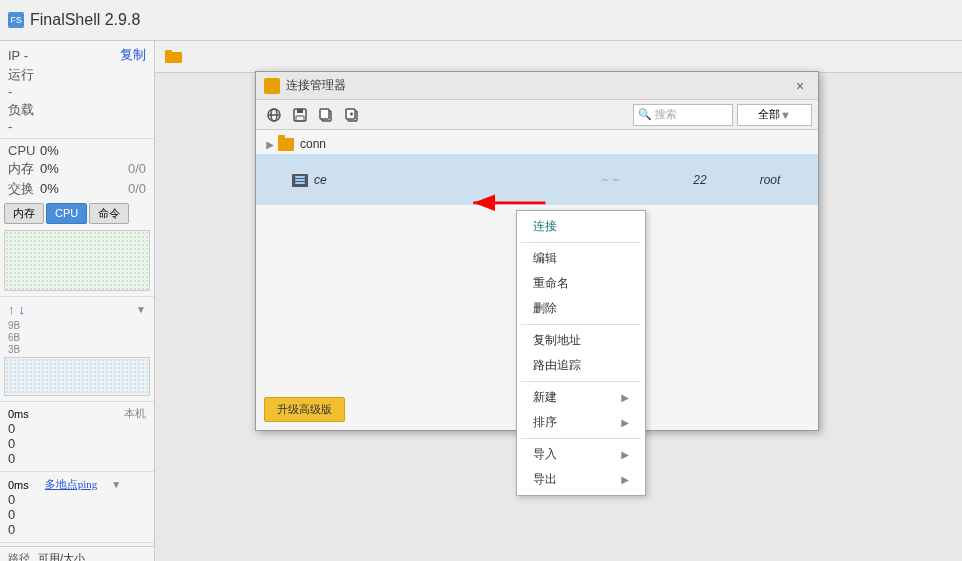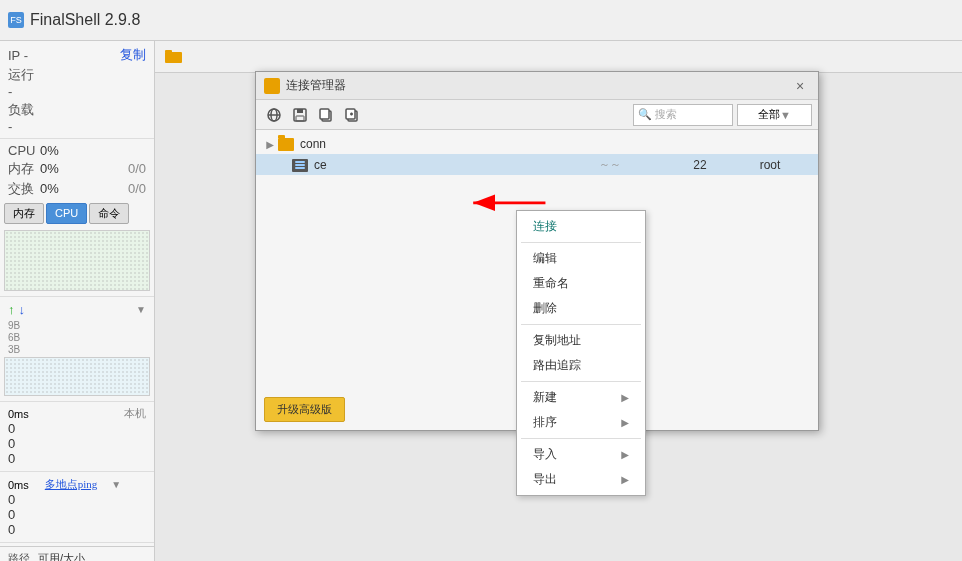--- a/index.html
+++ b/index.html
@@ -360,23 +360,24 @@
       width: 12px;
       text-align: center;
       color: #888;
       margin-right: 2px;
       font-size: 10px;
     }
 
     .file-list-row {
       display: flex;
       align-items: flex-end;
-      padding: 3px 8px;
+      padding: 18px 8px;
       font-size: 12px;
       color: #333;
+      font-style: italic;
     }
     .file-list-row.selected { background: #cce0f0; }
     .file-col-name { flex: 1; display: flex; align-items: center; }
     .file-col-type { width: 120px; text-align: center; }
     .file-col-port { width: 60px; text-align: center; }
     .file-col-user { width: 80px; text-align: center; }
 
     
     .context-menu {
       position: absolute;

